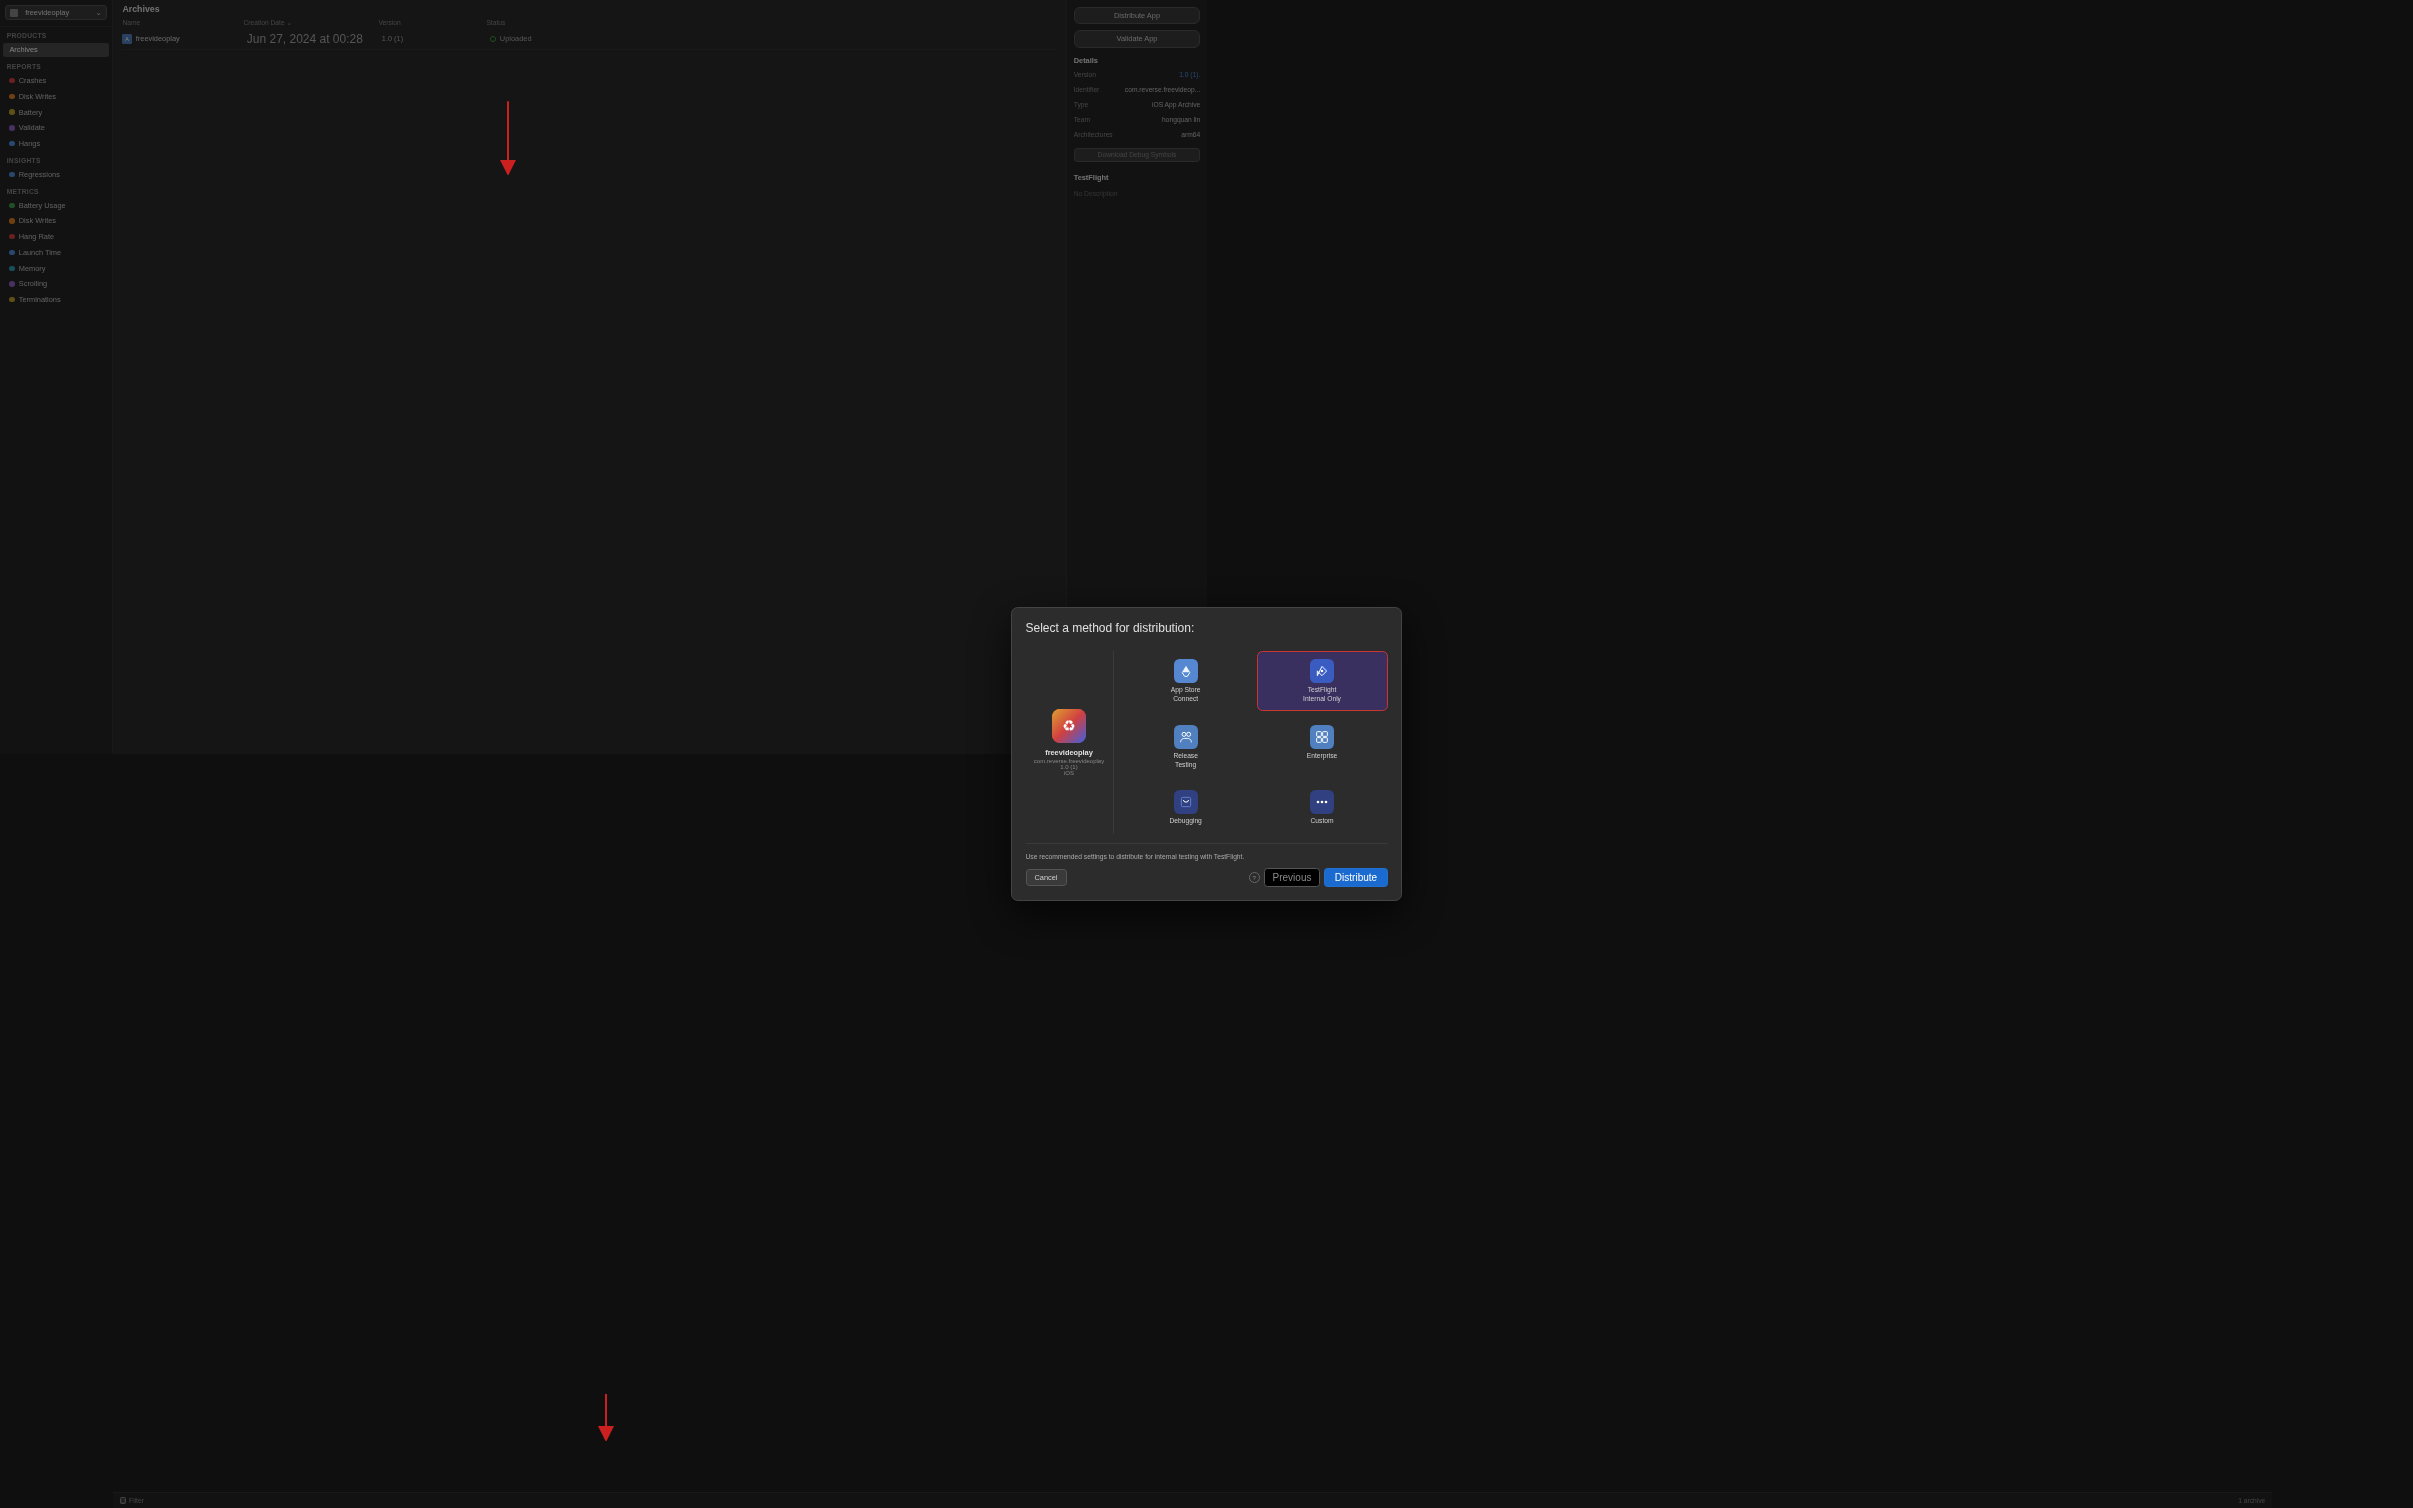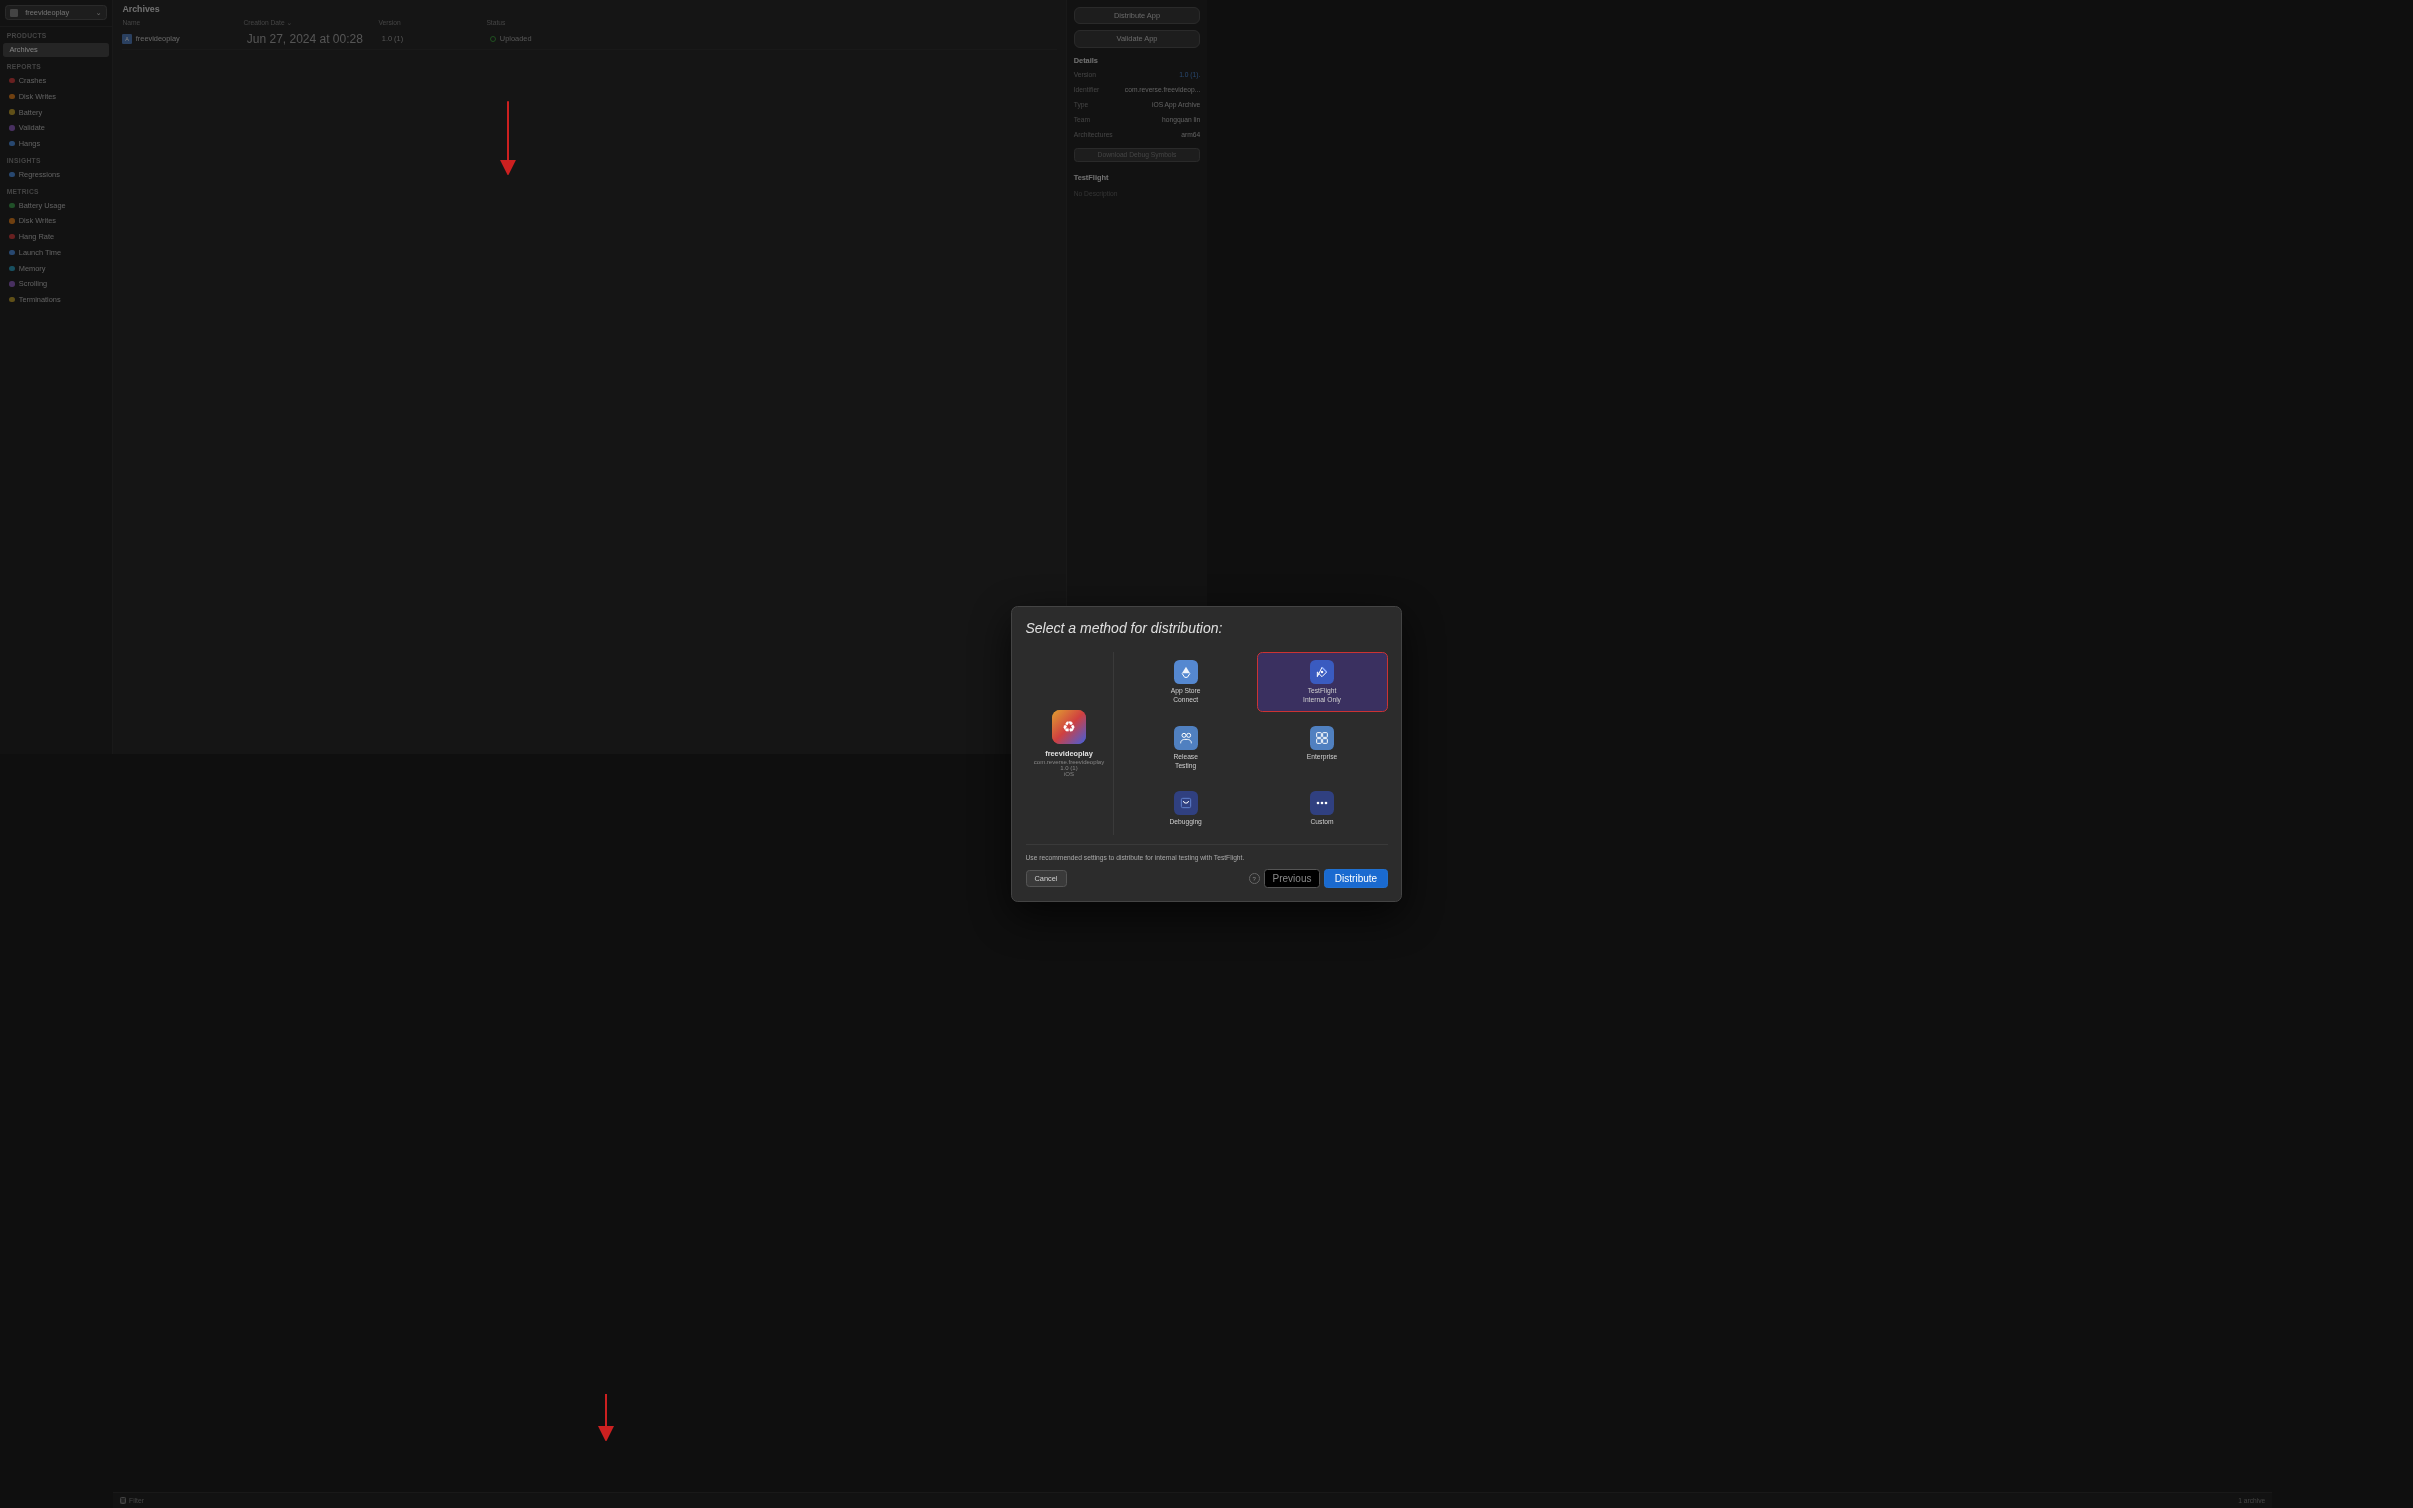--- a/index.html
+++ b/index.html
@@ -215,24 +215,23 @@
     }
     .modal {
       background: #2c2c2c;
       border: 0.7px solid #444;
       border-radius: 6.7px;
       width: 391px;
       padding: 13.5px;
       box-shadow: 0 13.5px 40px rgba(0,0,0,0.7);
     }
     .modal-title {
-      font-size: 14px;
+      font-size: 12px;
       color: #e0e0e0;
       margin-bottom: 16px;
-      font-style: italic;
     }
     .modal-body {
       display: flex;
       gap: 0;
     }
     .modal-left {
       width: 88px;
       display: flex;
       flex-direction: column;
       align-items: center;

